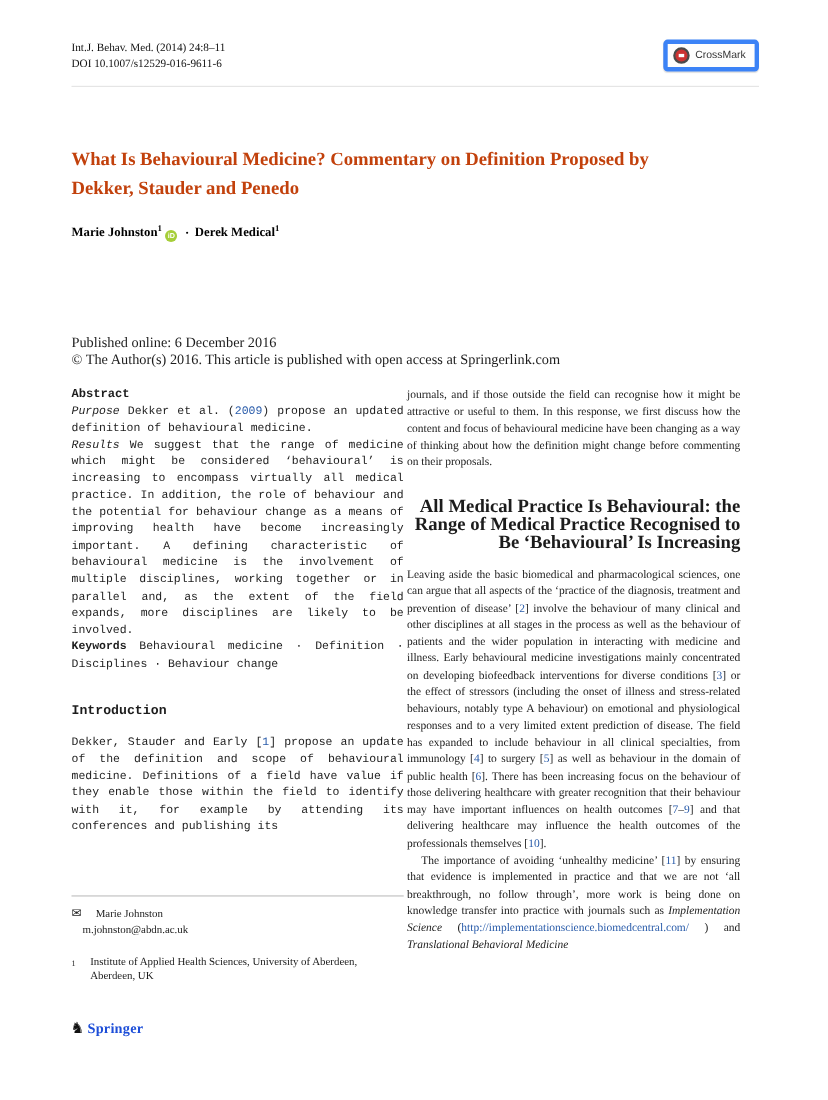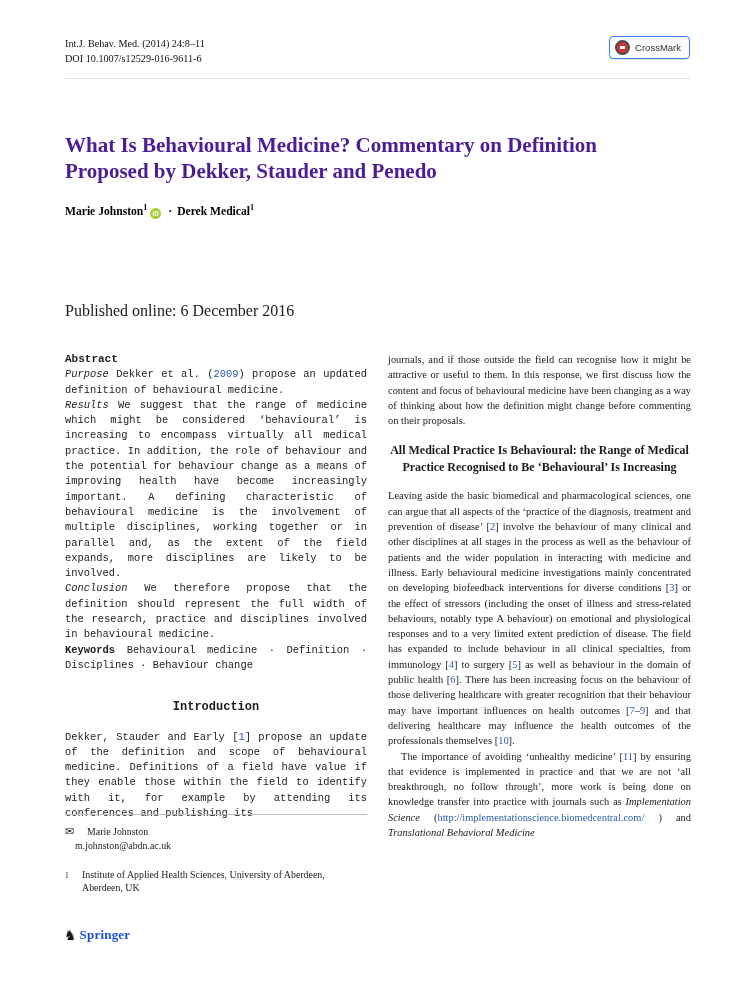--- a/index.html
+++ b/index.html
@@ -7,49 +7,49 @@
   .page {
     position:relative; width:753px; height:1000px; background:#ffffff;
     font-family:"Liberation Serif", serif; color:#1c1c1c; overflow:hidden;
   }
   
   .hdr { position:absolute; left:65px; top:36px; width:625px;
          display:flex; justify-content:space-between; align-items:flex-start; }
   .hdr-meta { font-size:10.2px; line-height:15px; color:#111; }
   .hdr-rule { position:absolute; left:65px; top:78px; width:625px; height:1px; background:#e3e3e3; }
   .crossmark {
-    display:flex; align-items:center; gap:5px; border:1px solid #3b82f6; border-radius:4px;
+    display:flex; align-items:center; gap:5px; border:4px solid #3b82f6; border-radius:4px;
     padding:3px 8px 3px 5px; background:#fdfdfd; box-shadow:0 1px 1px rgba(0,0,0,.12);
     cursor:pointer;
   }
   .cm-icon { width:15px; height:15px; border-radius:50%; background:#c33;
              border:2px solid #4a4a4a; position:relative; }
   .cm-icon::after { content:""; position:absolute; left:3px; top:4px; width:5px; height:3px; background:#fff; }
   .cm-label { font-family:"Liberation Sans", sans-serif; font-size:9.5px; color:#333; }
   
   .title { position:absolute; left:65px; top:132px; width:565px;
-           font-size:21px; font-weight:bold; line-height:26px; color:#4c1d95; }
+           font-size:17px; font-weight:bold; line-height:26px; color:#c2410c; }
   .authors { position:absolute; left:65px; top:203px; font-size:11.6px; font-weight:bold; color:#000; }
   .authors sup { font-size:8px; vertical-align:super; }
   .orcid { display:inline-block; width:11px; height:11px; border-radius:50%; background:#a6ce39;
            margin:0 2px 0 3px; position:relative; top:1px; cursor:pointer; }
   .orcid::after { content:"iD"; color:#fff; font-size:6.5px; font-family:"Liberation Sans",sans-serif;
                   display:block; text-align:center; line-height:11px; }
   .authors .dot { margin:0 5px; }
   
-  .pubmeta { position:absolute; left:65px; top:303px; font-size:16px; line-height:15.5px; color:#1c1c1c; }
+  .pubmeta { position:absolute; left:65px; top:303px; font-size:13px; line-height:15.5px; color:#1c1c1c; }
   
   .col { position:absolute; top:352px; font-size:10.45px; line-height:15.3px; text-align:justify; color:#1c1c1c; }
   .col-left  { left:65px;  width:302px;font-family:Liberation Mono, monospace; }
-  .col-right { left:388px; width:303px; }
+  .col-right { left:370px; width:303px; }
   .col p { margin:0; }
   .abs-heading { font-size:11px; font-weight:bold; text-align:left; }
   .keywords { margin-top:18px; }
-  .intro-heading { font-size:12px; font-weight:bold; text-align:center; margin:27px 0 14px 0; }
-  .sect-heading { font-size:12px; font-weight:bold; line-height:16.5px; text-align:center; margin:14px 0 13px 0; }
+  .intro-heading { font-size:12px; font-weight:bold; text-align:left; margin:27px 0 14px 0; }
+  .sect-heading { font-size:17px; font-weight:bold; line-height:16.5px; text-align:right; margin:24px 0 13px 0; }
   .indent { text-indent:13px; }
   .b { font-weight:bold; }
   .it { font-style:italic; }
   .link { color:#2a5caa; cursor:pointer; }
   
   .footnote { position:absolute; left:65px; top:814px; width:302px;
               border-top:1px solid #bdbdbd; padding-top:10px;
               font-size:9.9px; line-height:13.8px; text-align:left; }
   .corr-row { display:flex; gap:9px; }
   .env-icon { width:13px; flex:0 0 13px; }
@@ -79,27 +79,27 @@
   </div>
   <div class="hdr-rule"></div>
 
   <h1 class="title">What Is Behavioural Medicine? Commentary on Definition Proposed by Dekker, Stauder and Penedo</h1>
   <div class="authors">
     <span>Marie Johnston</span><sup>1</sup><span class="orcid"></span><span class="dot">·</span><span>Derek Medical</span><sup>1</sup>
   </div>
 
   <div class="pubmeta">
     <div>Published online: 6 December 2016</div>
+    <div>© The Author(s) 2016. This article is published with open access at Springerlink.com</div>
   </div>
 
   <div class="col col-left">
     <div class="abs-heading">Abstract</div>
     <p><span class="it">Purpose</span><span> Dekker et al. (</span><span class="link">2009</span><span>) propose an updated definition of behavioural medicine.</span></p>
     <p><span class="it">Results</span><span> We suggest that the range of medicine which might be considered ‘behavioural’ is increasing to encompass virtually all medical practice. In addition, the role of behaviour and the potential for behaviour change as a means of improving health have become increasingly important. A defining characteristic of behavioural medicine is the involvement of multiple disciplines, working together or in parallel and, as the extent of the field expands, more disciplines are likely to be involved.</span></p>
-    <p><span class="it">Conclusion</span><span> We therefore propose that the definition should represent the full width of the research, practice and disciplines involved in behavioural medicine.</span></p>
     <p class="keywords"><span class="b">Keywords</span><span> Behavioural medicine · Definition · Disciplines · Behaviour change</span></p>
     <h2 class="intro-heading">Introduction</h2>
     <p><span>Dekker, Stauder and Early [</span><span class="link">1</span><span>] propose an update of the definition and scope of behavioural medicine. Definitions of a field have value if they enable those within the field to identify with it, for example by attending its conferences and publishing its</span></p>
   </div>
 
   <div class="col col-right">
     <p><span>journals, and if those outside the field can recognise how it might be attractive or useful to them. In this response, we first discuss how the content and focus of behavioural medicine have been changing as a way of thinking about how the definition might change before commenting on their proposals.</span></p>
     <h2 class="sect-heading">All Medical Practice Is Behavioural: the Range of Medical Practice Recognised to Be ‘Behavioural’ Is Increasing</h2>
     <p><span>Leaving aside the basic biomedical and pharmacological sciences, one can argue that all aspects of the ‘practice of the diagnosis, treatment and prevention of disease’ [</span><span class="link">2</span><span>] involve the behaviour of many clinical and other disciplines at all stages in the process as well as the behaviour of patients and the wider population in interacting with medicine and illness. Early behavioural medicine investigations mainly concentrated on developing biofeedback interventions for diverse conditions [</span><span class="link">3</span><span>] or the effect of stressors (including the onset of illness and stress-related behaviours, notably type A behaviour) on emotional and physiological responses and to a very limited extent prediction of disease. The field has expanded to include behaviour in all clinical specialties, from immunology [</span><span class="link">4</span><span>] to surgery [</span><span class="link">5</span><span>] as well as behaviour in the domain of public health [</span><span class="link">6</span><span>]. There has been increasing focus on the behaviour of those delivering healthcare with greater recognition that their behaviour may have important influences on health outcomes [</span><span class="link">7</span><span>–</span><span class="link">9</span><span>] and that delivering healthcare may influence the health outcomes of the professionals themselves [</span><span class="link">10</span><span>].</span></p>
     <p class="indent"><span>The importance of avoiding ‘unhealthy medicine’ [</span><span class="link">11</span><span>] by ensuring that evidence is implemented in practice and that we are not ‘all breakthrough, no follow through’, more work is being done on knowledge transfer into practice with journals such as </span><span class="it">Implementation Science</span><span> (</span><span class="link">http://implementationscience.biomedcentral.com/</span><span> ) and </span><span class="it">Translational Behavioral Medicine</span></p>

